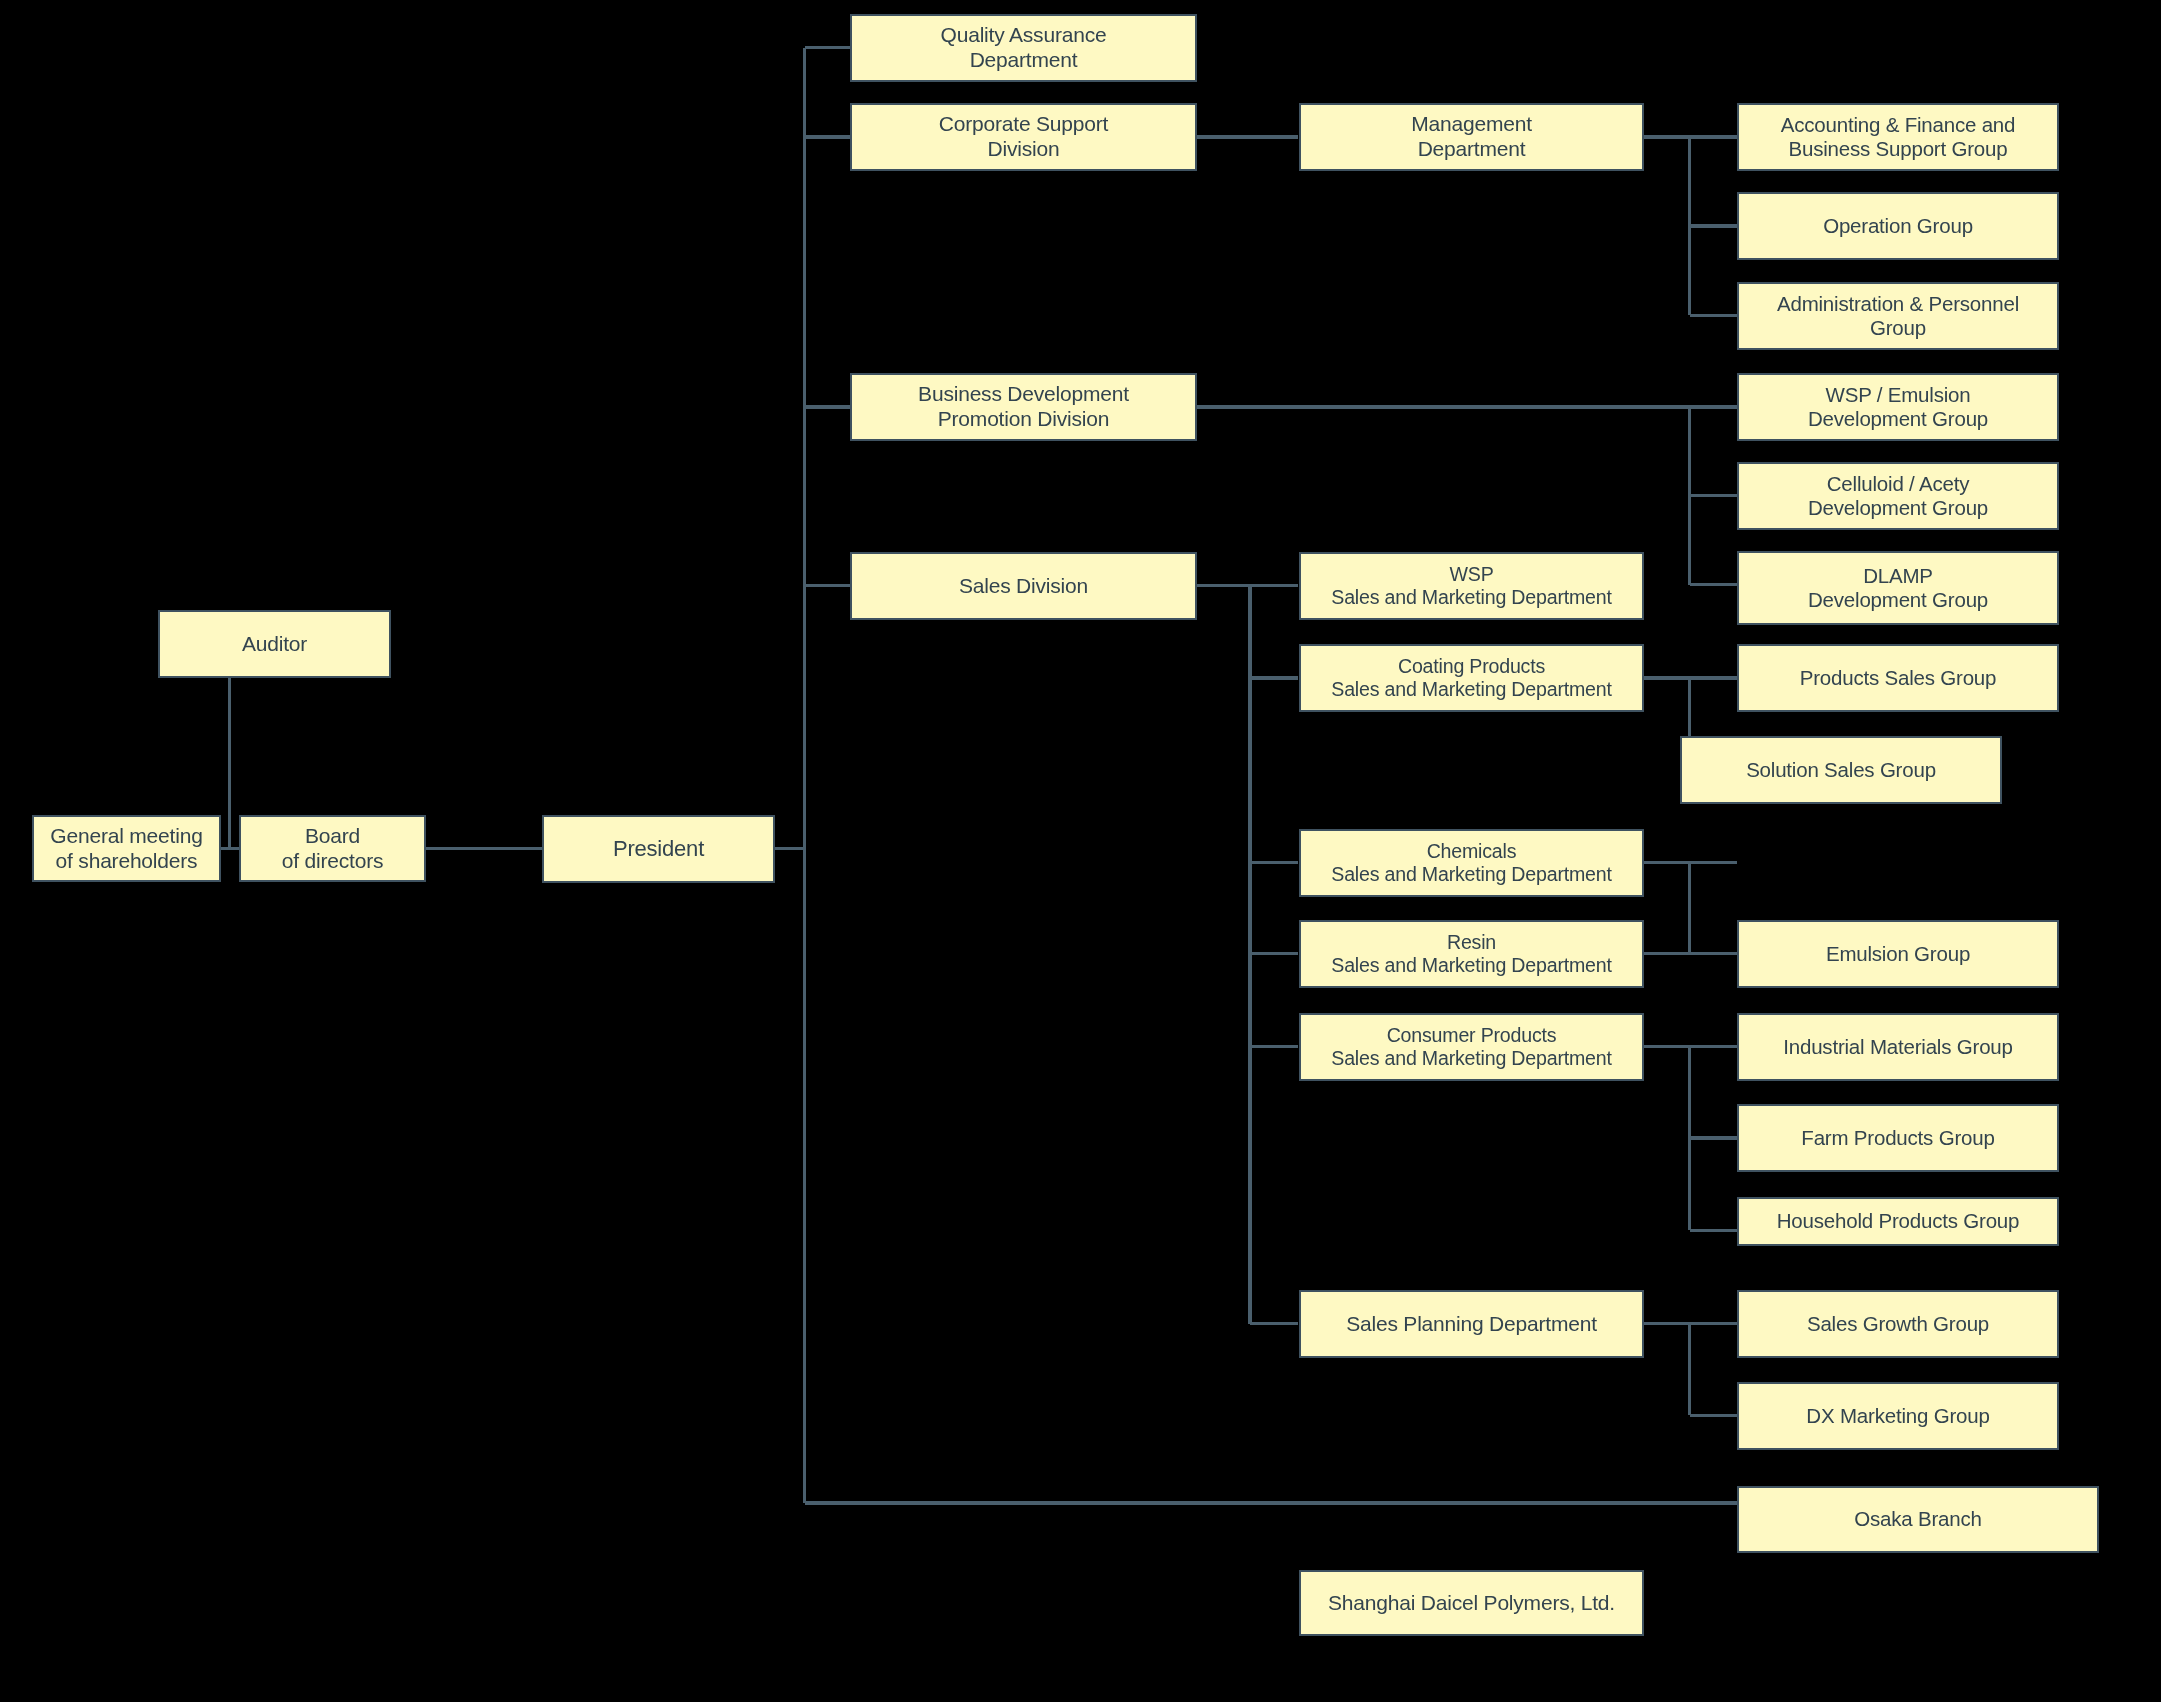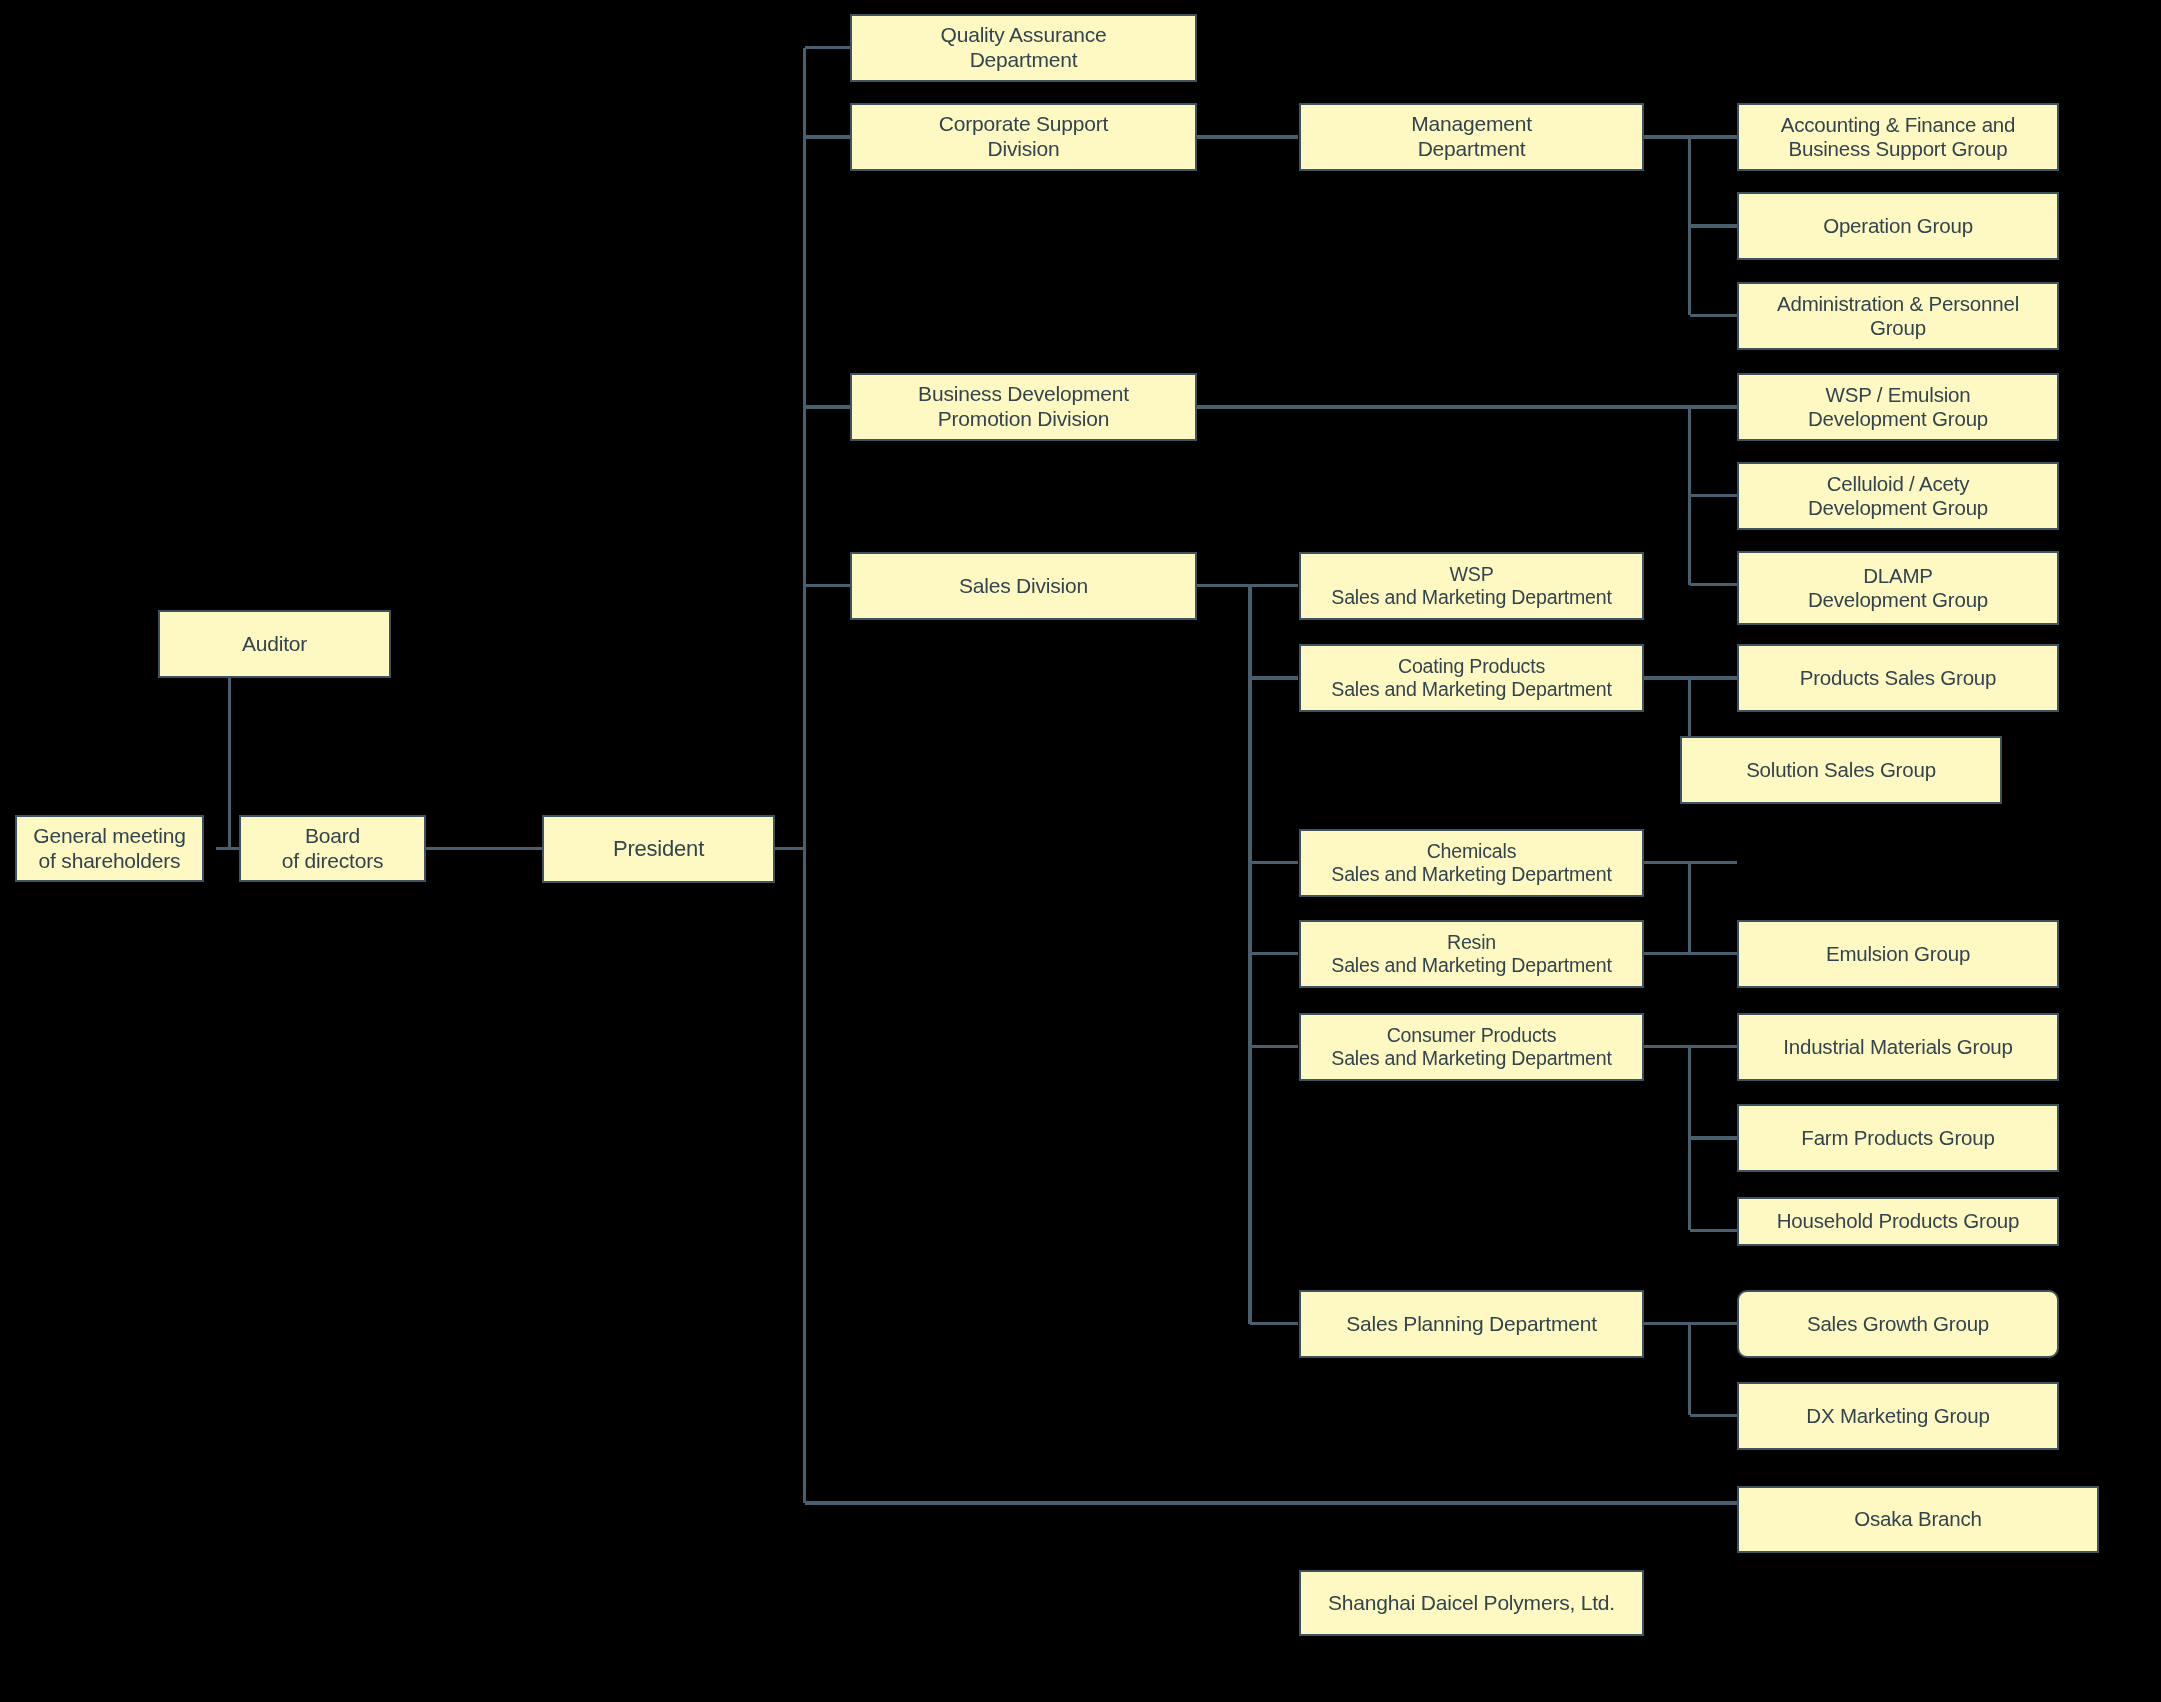--- a/index.html
+++ b/index.html
@@ -104,21 +104,21 @@
       <line x1="2064" y1="1390" x2="2122" y2="1390"></line>
       <line x1="2064" y1="1503" x2="2122" y2="1503"></line>
 
       <line x1="2007" y1="1617" x2="2064" y2="1617"></line>
       <line x1="2064" y1="1617" x2="2064" y2="1729"></line>
       <line x1="2064" y1="1617" x2="2122" y2="1617"></line>
       <line x1="2064" y1="1729" x2="2122" y2="1729"></line>
     </g>
   </svg>
 
-  <div class="node" style="left:15px; top:815px; width:189px; height:67px; font-size:21px;align-items:center;">
+  <div class="node" style="left:32px; top:815px; width:189px; height:67px; font-size:21px;align-items:center;">
     <span>General meeting<br>of shareholders</span>
   </div>
 
   <div class="node" style="left:239px; top:815px; width:187px; height:67px; font-size:21px;">
     <span>Board<br>of directors</span>
   </div>
 
   <div class="node" style="left:158px; top:610px; width:233px; height:68px; font-size:21px;">
     <span>Auditor</span>
   </div>
@@ -217,21 +217,21 @@
   </div>
 
   <div class="node" style="left:1737px; top:1104px; width:322px; height:68px; font-size:20.5px;">
     <span>Farm Products Group</span>
   </div>
 
   <div class="node" style="left:1737px; top:1197px; width:322px; height:49px; font-size:20.5px;">
     <span>Household Products Group</span>
   </div>
 
-  <div class="node" style="left:1737px; top:1290px; width:322px; height:68px; font-size:20.5px;border-radius:10px;">
+  <div class="node" style="left:1737px; top:1290px; width:322px; height:68px; font-size:20.5px;">
     <span>Sales Growth Group</span>
   </div>
 
   <div class="node" style="left:1737px; top:1382px; width:322px; height:68px; font-size:20.5px;">
     <span>DX Marketing Group</span>
   </div>
 
   <div class="node" style="left:1737px; top:1470px; width:362px; height:67px; font-size:20.5px;margin-top:16px;">
     <span>Osaka Branch</span>
   </div>

